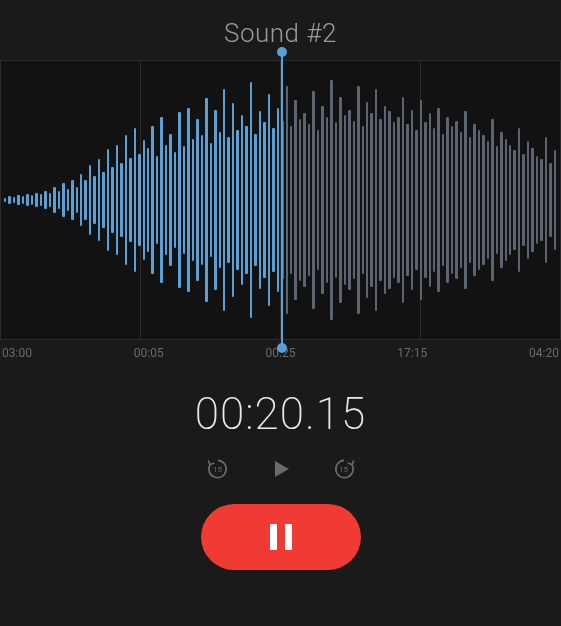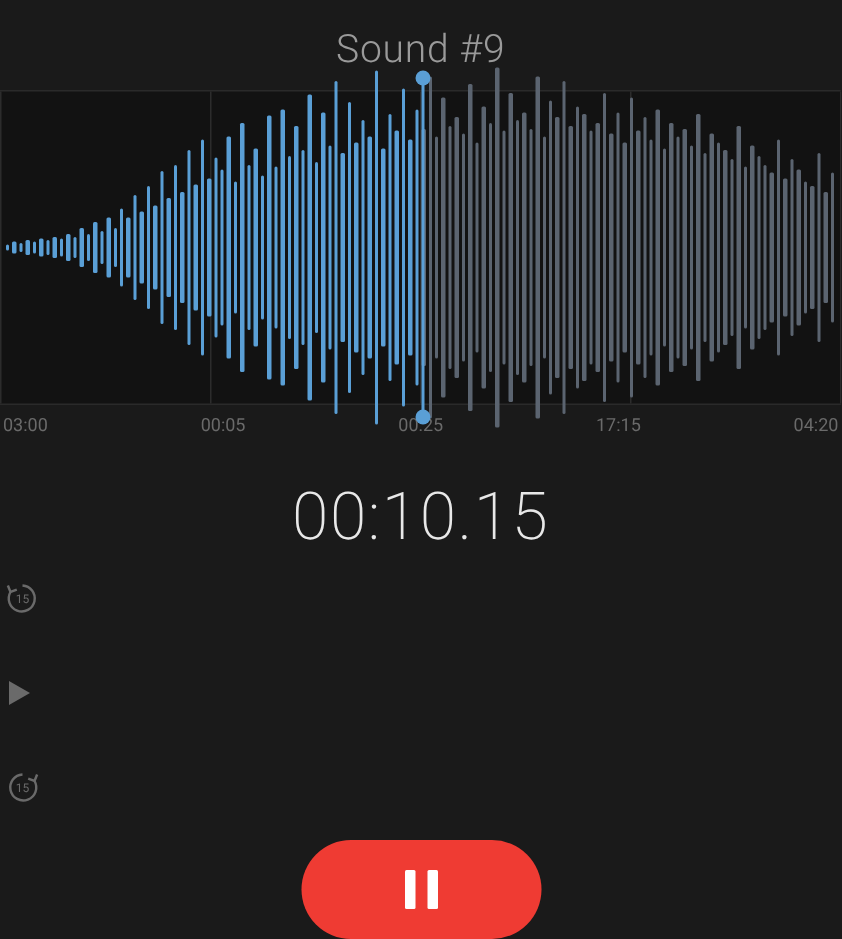--- a/index.html
+++ b/index.html
@@ -88,24 +88,23 @@
   }
   .timestamp .t {
     color: #e8e8e8;
     font-size: 44px;
     font-weight: 200;
     letter-spacing: 1px;
   }
   .controls {
     display: flex;
     justify-content: center;
-    align-items: flex-start;
+    align-items: center;
     gap: 36px;
     margin-top: 14px;
-    flex-direction: column;
   }
   .skip-btn {
     width: 30px;
     height: 30px;
     display: flex;
     align-items: center;
     justify-content: center;
     cursor: pointer;
     color: #6a6a6a;
     position: relative;
@@ -151,21 +150,21 @@
     width: 7px;
     height: 26px;
     background: #fff;
     border-radius: 1px;
   }
 </style>
 </head>
 <body>
 
 <div class="header">
-  <div class="title">Sound #9</div>
+  <div class="title">Sound #2</div>
 </div>
 
 <div class="waveform-area">
   <div class="grid-lines">
     <div class="grid-line"></div>
     <div class="grid-line"></div>
     <div class="grid-line"></div>
     <div class="grid-line"></div>
     <div class="grid-line"></div>
   </div>
@@ -300,21 +299,21 @@
 
 <div class="time-axis" id="time-axis">
     <span>03:00</span>
     <span>00:05</span>
     <span>00:25</span>
     <span>17:15</span>
     <span>04:20</span>
   </div>
 
 <div class="timestamp">
-  <span class="t">00:10.15</span>
+  <span class="t">00:20.15</span>
 </div>
 
 <div class="controls">
   <div class="skip-btn">
     <svg viewBox="0 0 24 24" fill="none" stroke="currentColor" stroke-width="1.5">
       <path d="M12 4 A8 8 0 1 1 4.6 8"></path>
       <polyline points="3,4 4.6,8 8.5,6.5" fill="none"></polyline>
     </svg>
     <span class="skip-label">15</span>
   </div>

